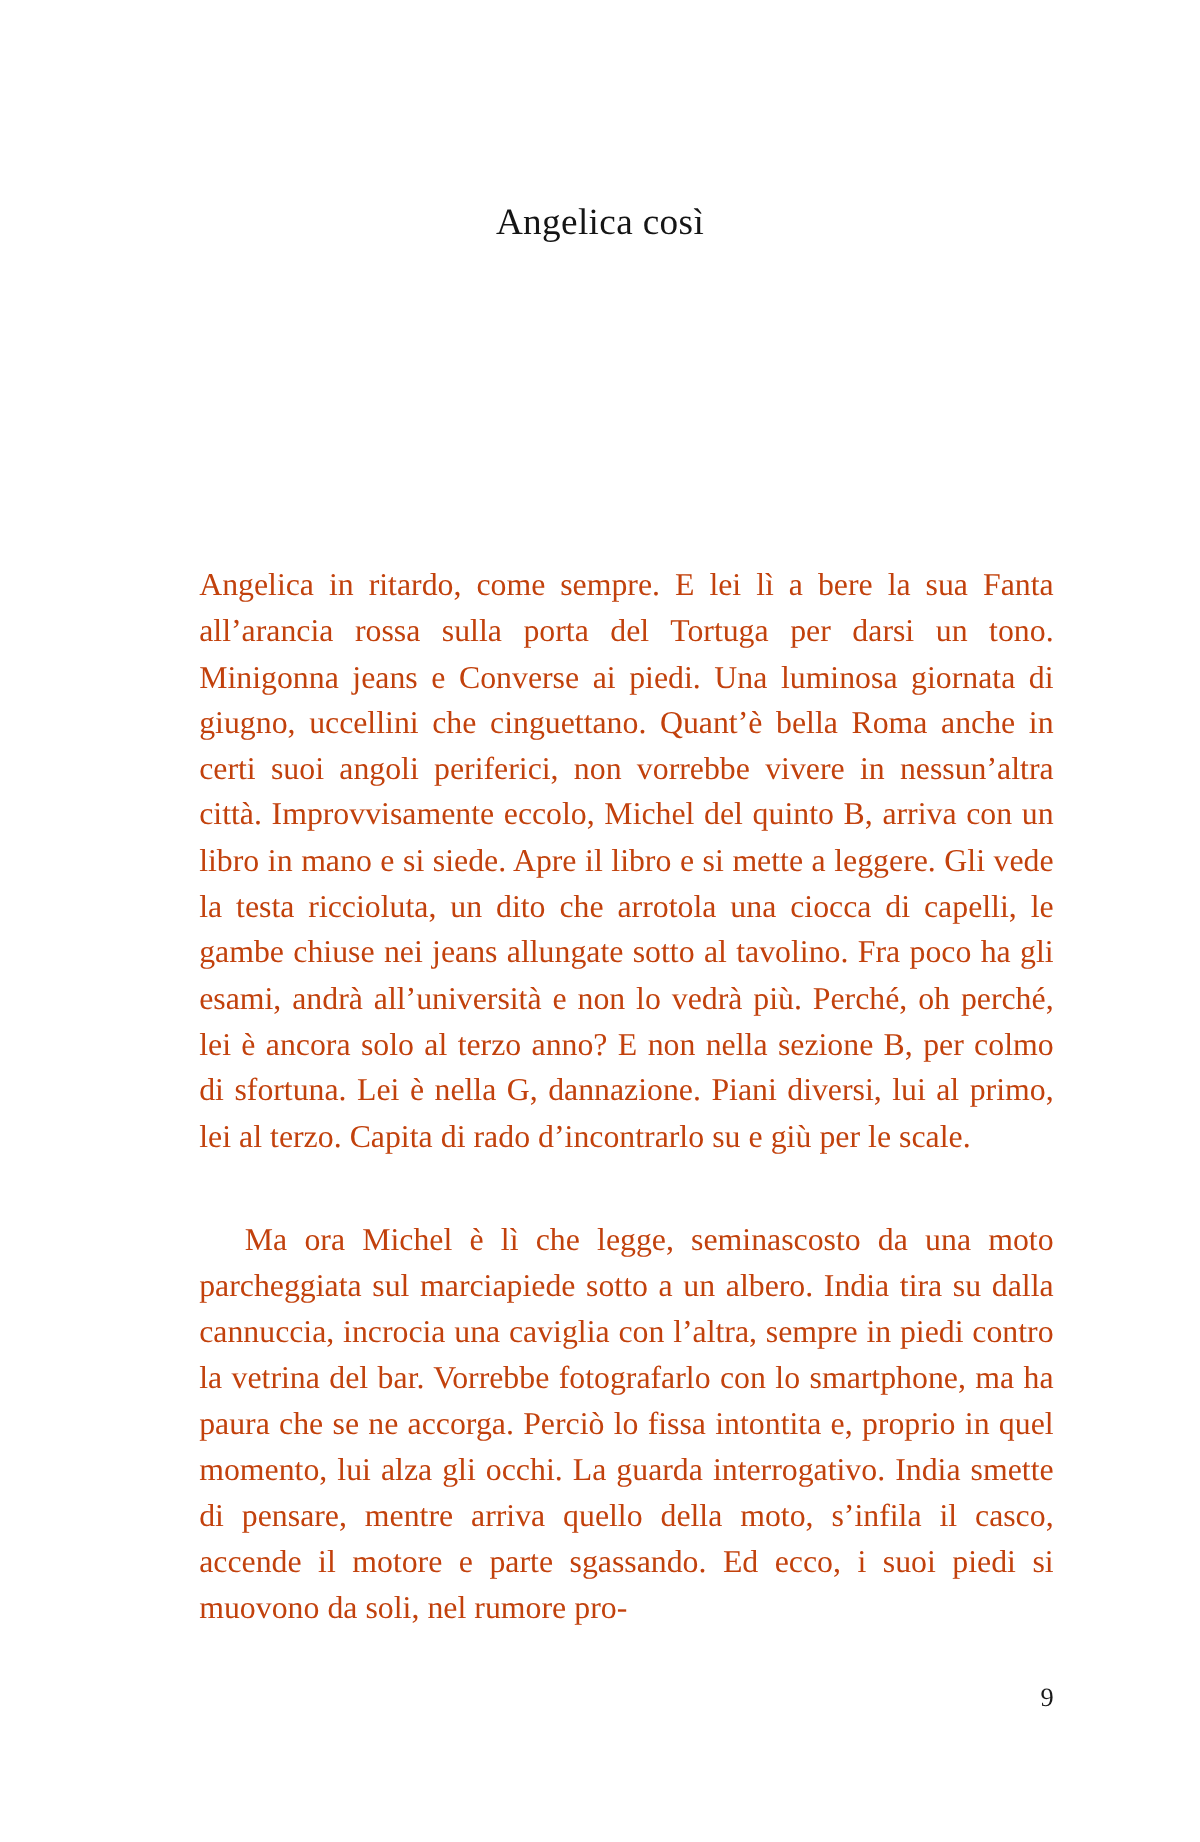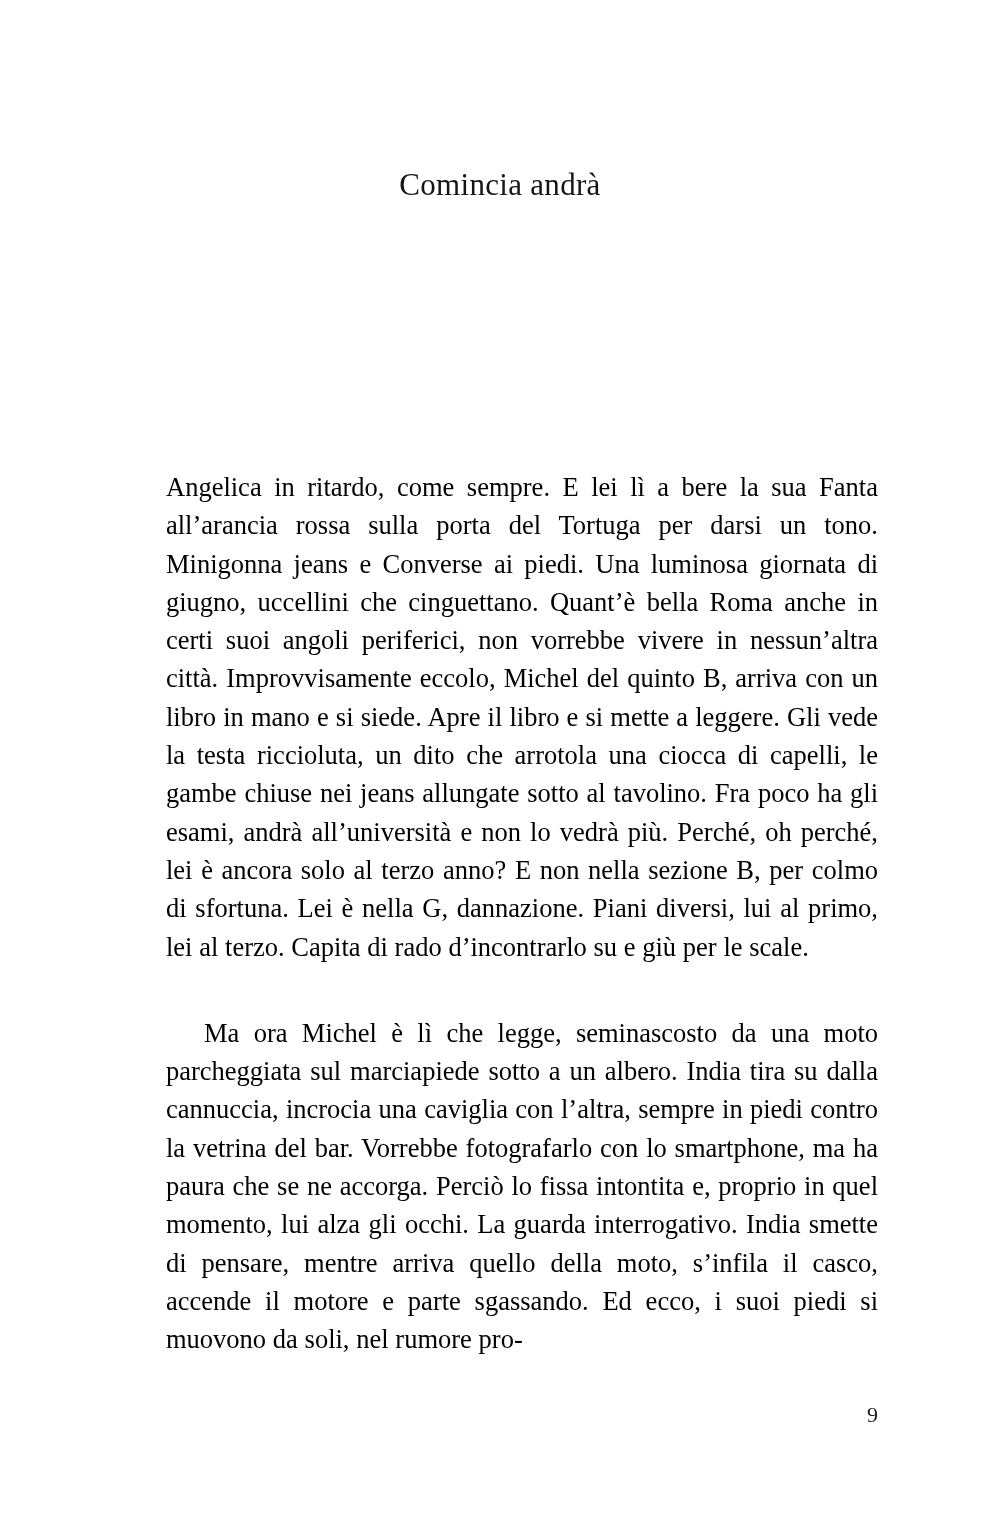--- a/index.html
+++ b/index.html
@@ -44,21 +44,21 @@
     top: 468px;
     width: 712px;
   }
 
   .para {
     margin: 0;
     font-size: 26.5px;
     line-height: 38.3px;
     text-align: justify;
     text-justify: inter-word;
-    color: #000000;
+    color: #c2410c;
     hyphens: manual;
     word-spacing: 0.1px;
   }
   .para + .para {
     text-indent: 0;
   }
   .para.indent {
     text-indent: 38px;
     margin-top: 48px;
   }
@@ -73,21 +73,21 @@
     font-size: 22px;
     color: #1a1a1a;
     line-height: 1;
   }
 </style>
 </head>
 <body>
 
 <div class="page">
 
-  <h1 class="chapter-title">Comincia andrà</h1>
+  <h1 class="chapter-title">Angelica così</h1>
 
   <div class="body-block">
     <p class="para">Angelica in ritardo, come sempre. E lei lì a bere la sua Fanta all’arancia rossa sulla porta del Tortuga per darsi un tono. Minigonna jeans e Converse ai piedi. Una luminosa giornata di giugno, uccellini che cinguettano. Quant’è bella Roma anche in certi suoi angoli periferici, non vorrebbe vivere in nessun’altra città. Improvvisamente eccolo, Michel del quinto B, arriva con un libro in mano e si siede. Apre il libro e si mette a leggere. Gli vede la testa riccioluta, un dito che arrotola una ciocca di capelli, le gambe chiuse nei jeans allungate sotto al tavolino. Fra poco ha gli esami, andrà all’università e non lo vedrà più. Perché, oh perché, lei è ancora solo al terzo anno? E non nella sezione B, per colmo di sfortuna. Lei è nella G, dannazione. Piani diversi, lui al primo, lei al terzo. Capita di rado d’incontrarlo su e giù per le scale.</p>
     <p class="para indent">Ma ora Michel è lì che legge, seminascosto da una moto parcheggiata sul marciapiede sotto a un albero. India tira su dalla cannuccia, incrocia una caviglia con l’altra, sempre in piedi contro la vetrina del bar. Vorrebbe fotografarlo con lo smartphone, ma ha paura che se ne accorga. Perciò lo fissa intontita e, proprio in quel momento, lui alza gli occhi. La guarda interrogativo. India smette di pensare, mentre arriva quello della moto, s’infila il casco, accende il motore e parte sgassando. Ed ecco, i suoi piedi si muovono da soli, nel rumore pro-</p>
   </div>
 
   <div class="folio">9</div>
 
 </div>
 

